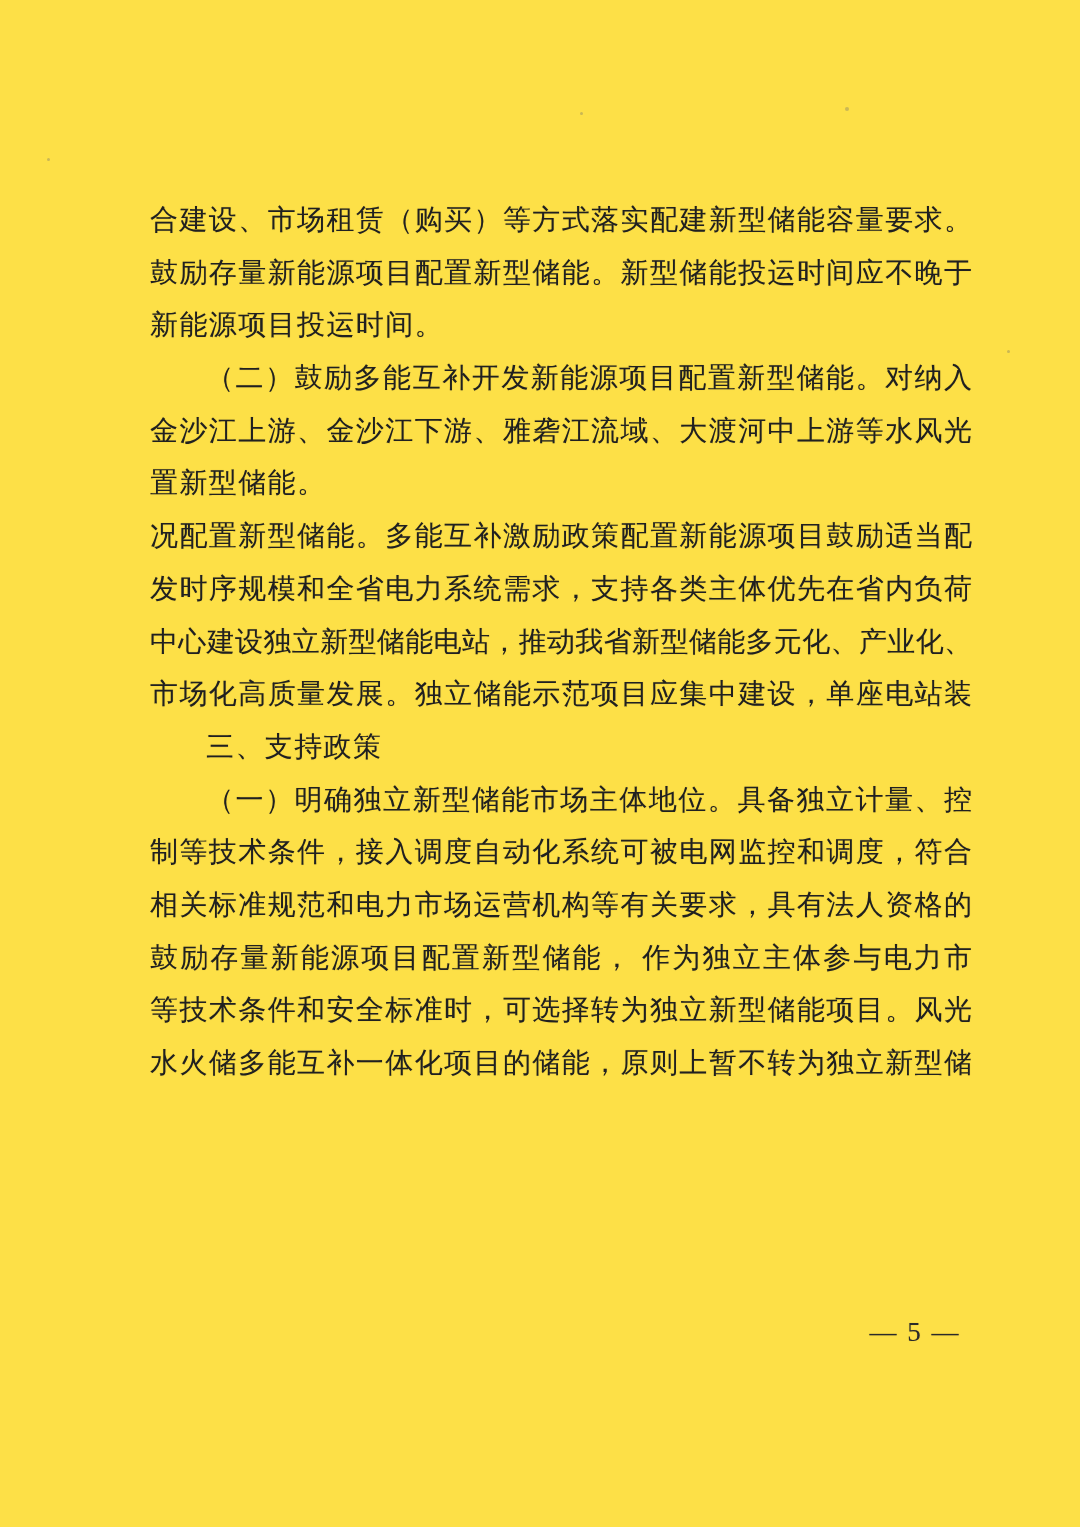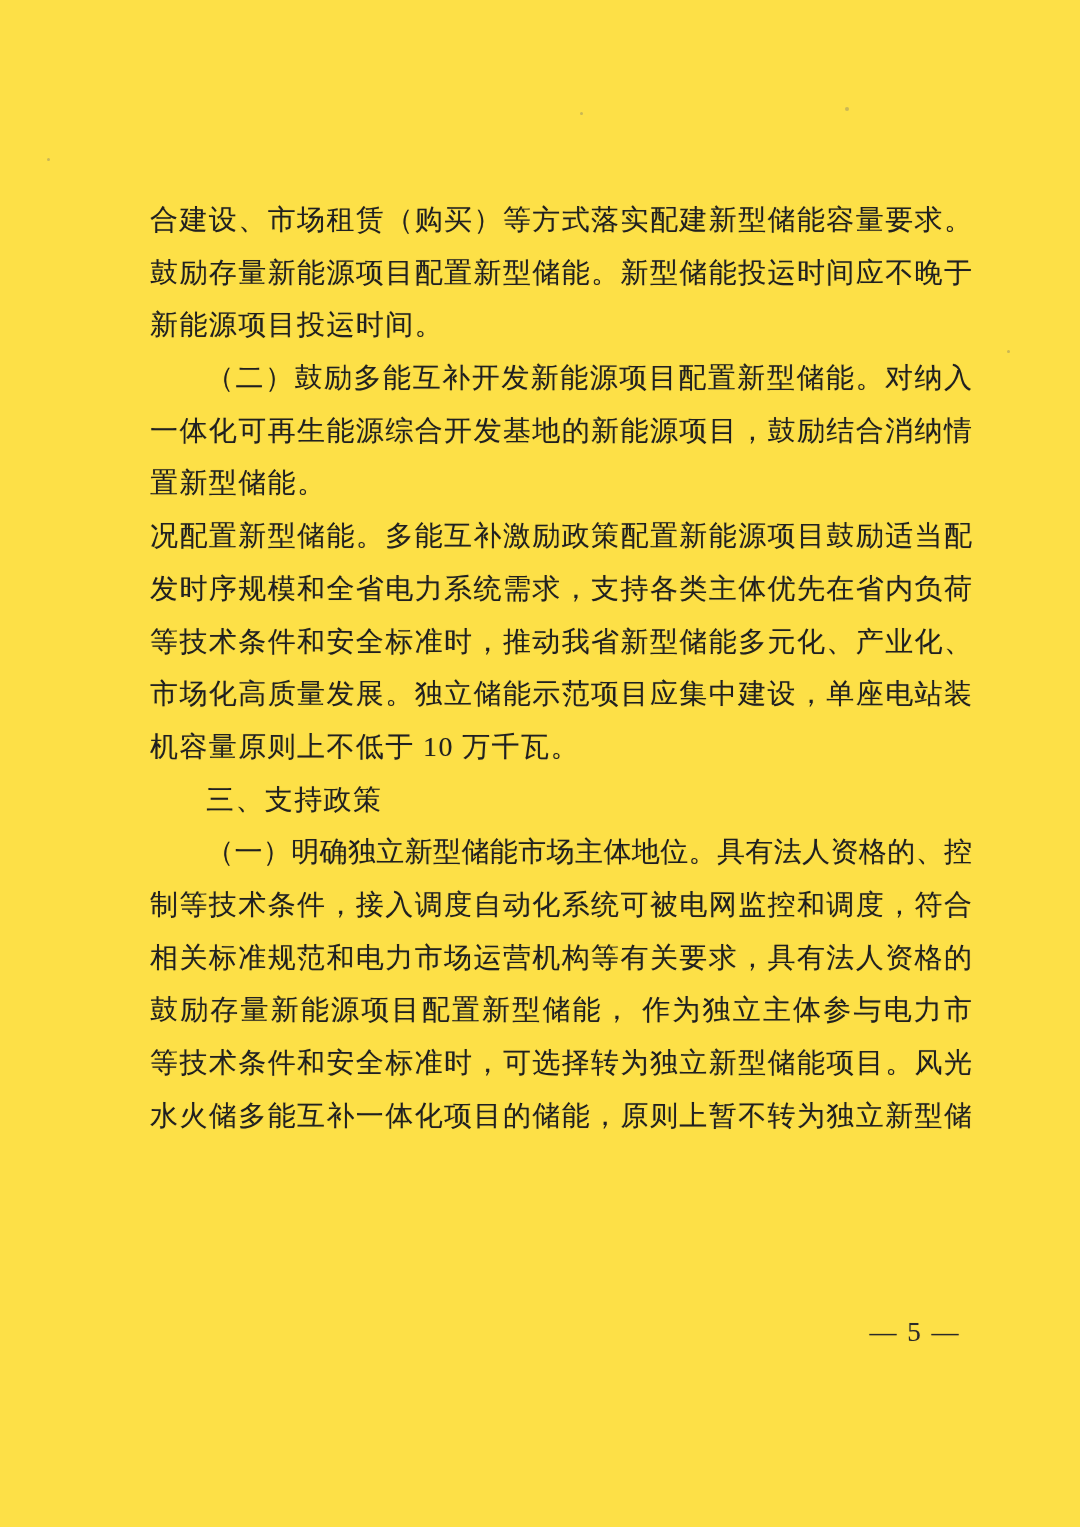--- a/index.html
+++ b/index.html
@@ -66,35 +66,34 @@
 
 <div class="page">
   <div class="text-block" id="doc-body">
       <div class="para">
         <div class="line fill"><span class="seg">合建设、市场租赁（购买）等方式落实配建新型储能容量要求。</span></div>
         <div class="line fill"><span class="seg">鼓励存量新能源项目配置新型储能。新型储能投运时间应不晚于</span></div>
         <div class="line"><span class="seg">新能源项目投运时间。</span></div>
       </div>
       <div class="para">
         <div class="line fill indent"><span class="seg bold">（二）鼓励多能互补开发新能源项目配置新型储能。</span><span class="seg">对纳入</span></div>
-        <div class="line fill"><span class="seg">一体化可再生能源综合开发基地的新能源项目，鼓励结合消纳情</span></div>
+        <div class="line fill"><span class="seg">金沙江上游、金沙江下游、雅砻江流域、大渡河中上游等水风光</span></div>
         <div class="line"><span class="seg">置新型储能。</span></div>
         <div class="line fill"><span class="seg">况配置新型储能。多能互补激励政策配置新能源项目鼓励适当配</span></div>
       </div>
       <div class="para">
         <div class="line fill"><span class="seg">发时序规模和全省电力系统需求，支持各类主体优先在省内负荷</span></div>
-        <div class="line fill"><span class="seg">等技术条件和安全标准时，推动我省新型储能多元化、产业化、</span></div>
+        <div class="line fill"><span class="seg">中心建设独立新型储能电站，推动我省新型储能多元化、产业化、</span></div>
         <div class="line fill"><span class="seg">市场化高质量发展。独立储能示范项目应集中建设，单座电站装</span></div>
-        <div class="line"><span class="seg">机容量原则上不低于 10 万千瓦。</span></div>
       </div>
       <div class="para">
         <div class="line indent"><span class="seg bold">三、支持政策</span></div>
       </div>
       <div class="para">
-        <div class="line fill indent"><span class="seg bold">（一）明确独立新型储能市场主体地位。</span><span class="seg">具有法人资格的、控</span></div>
+        <div class="line fill indent"><span class="seg bold">（一）明确独立新型储能市场主体地位。</span><span class="seg">具备独立计量、控</span></div>
         <div class="line fill"><span class="seg">制等技术条件，接入调度自动化系统可被电网监控和调度，符合</span></div>
         <div class="line fill"><span class="seg">相关标准规范和电力市场运营机构等有关要求，具有法人资格的</span></div>
         <div class="line fill"><span class="seg">鼓励存量新能源项目配置新型储能， 作为独立主体参与电力市</span></div>
         <div class="line fill"><span class="seg">等技术条件和安全标准时，可选择转为独立新型储能项目。风光</span></div>
         <div class="line fill"><span class="seg">水火储多能互补一体化项目的储能，原则上暂不转为独立新型储</span></div>
       </div>
     </div>
   <div class="page-number">— 5 —</div>
 <div class="speck" style="left: 845px; top: 107px; width: 4px; height: 4px;"></div>
     <div class="speck" style="left: 580px; top: 112px; width: 3px; height: 3px;"></div>

